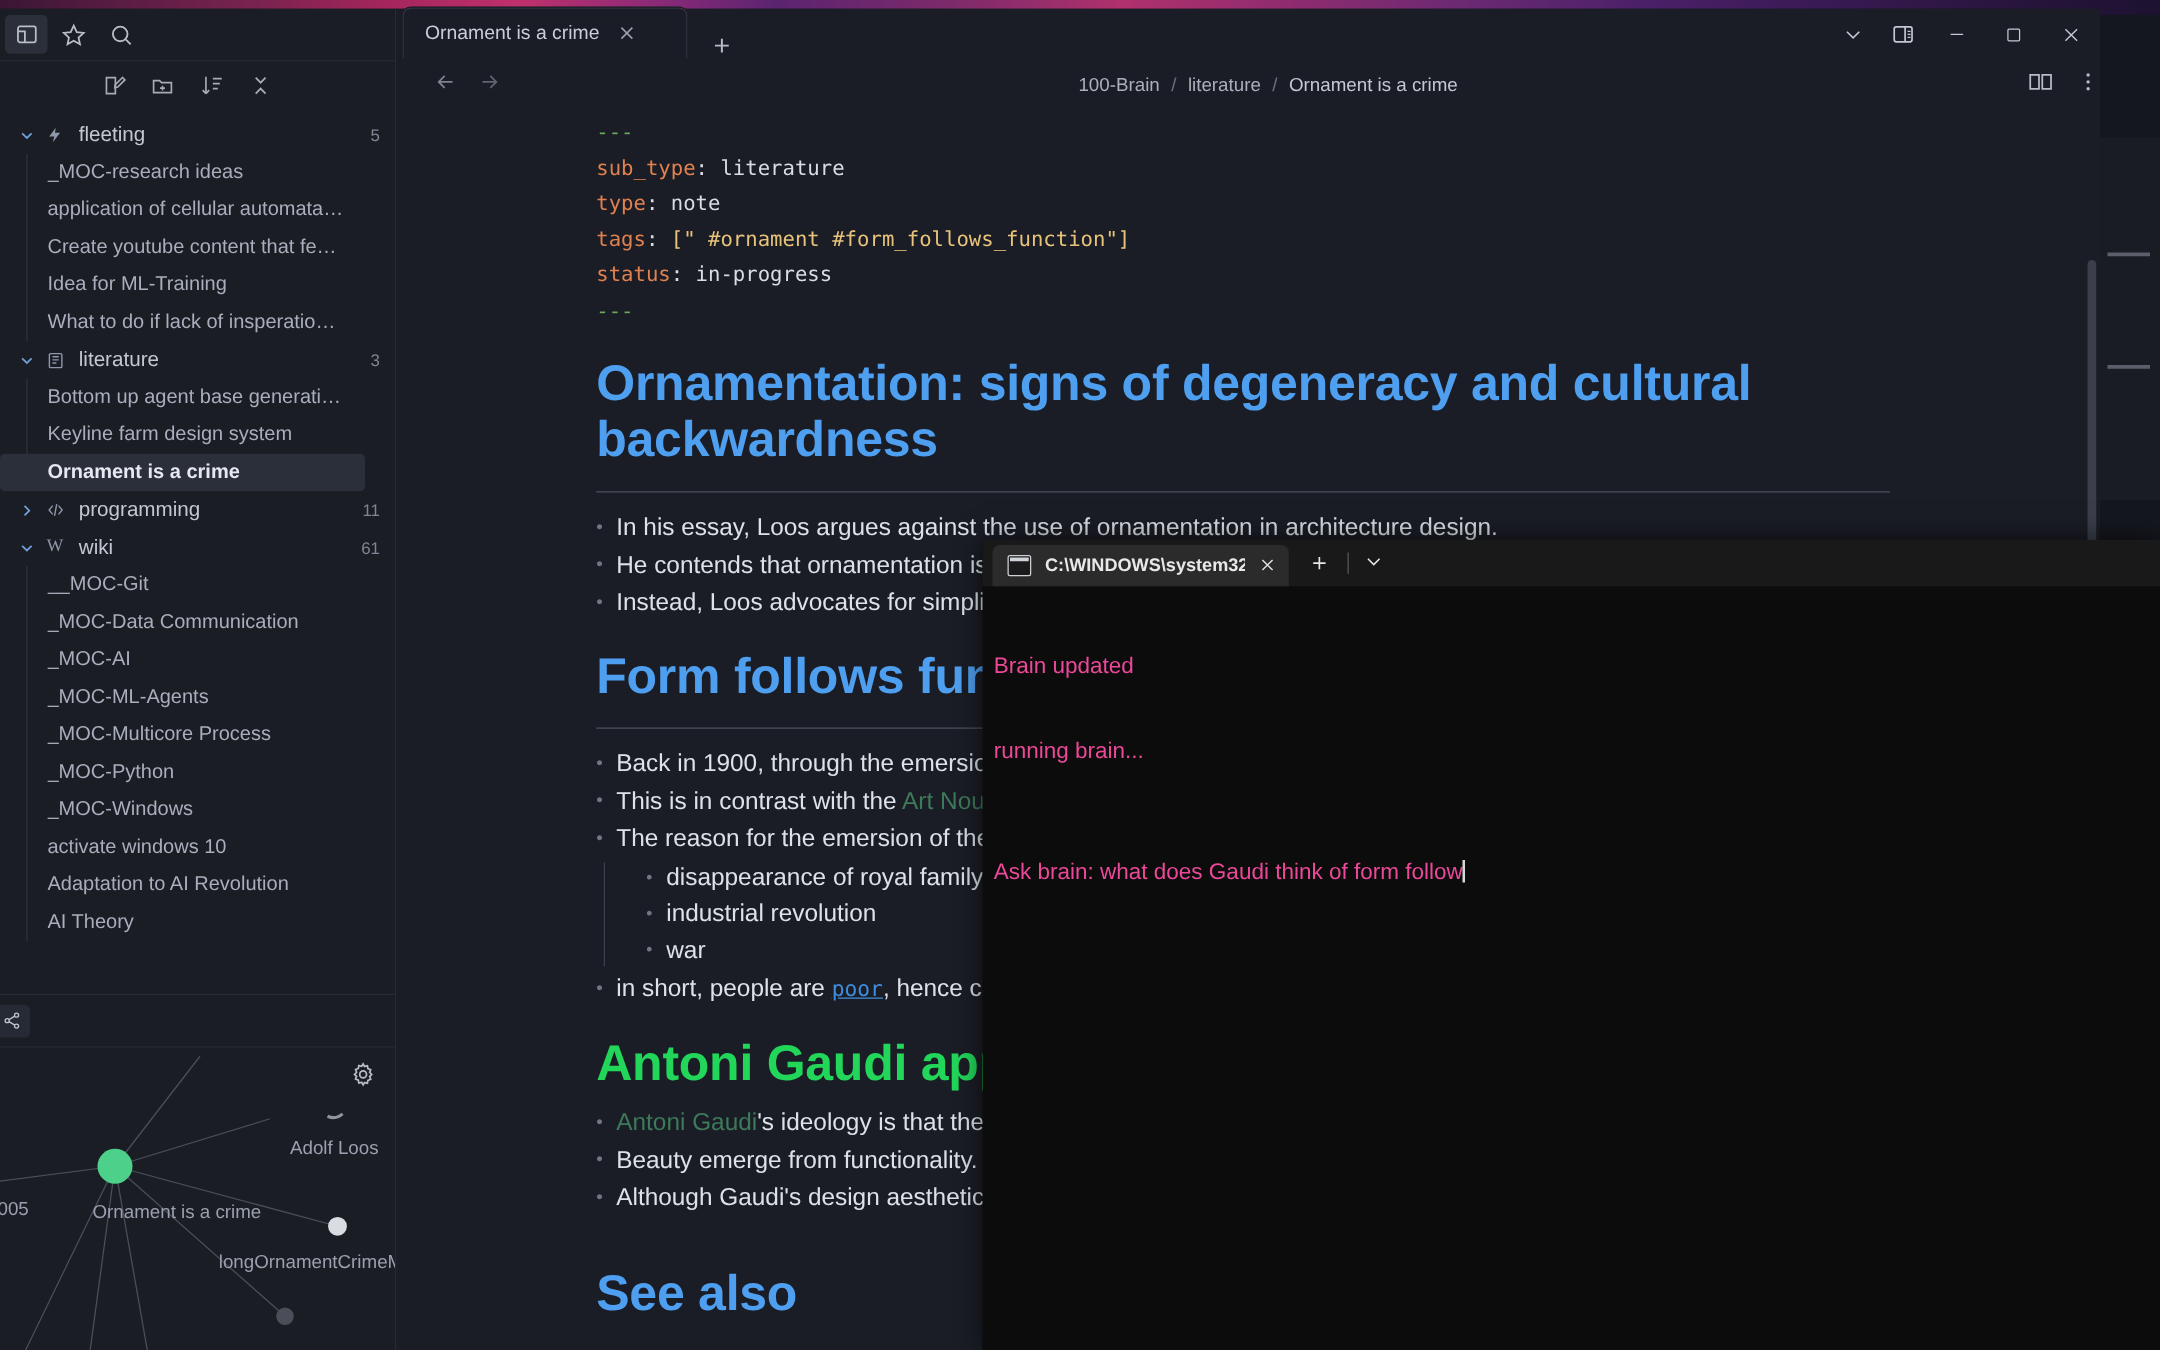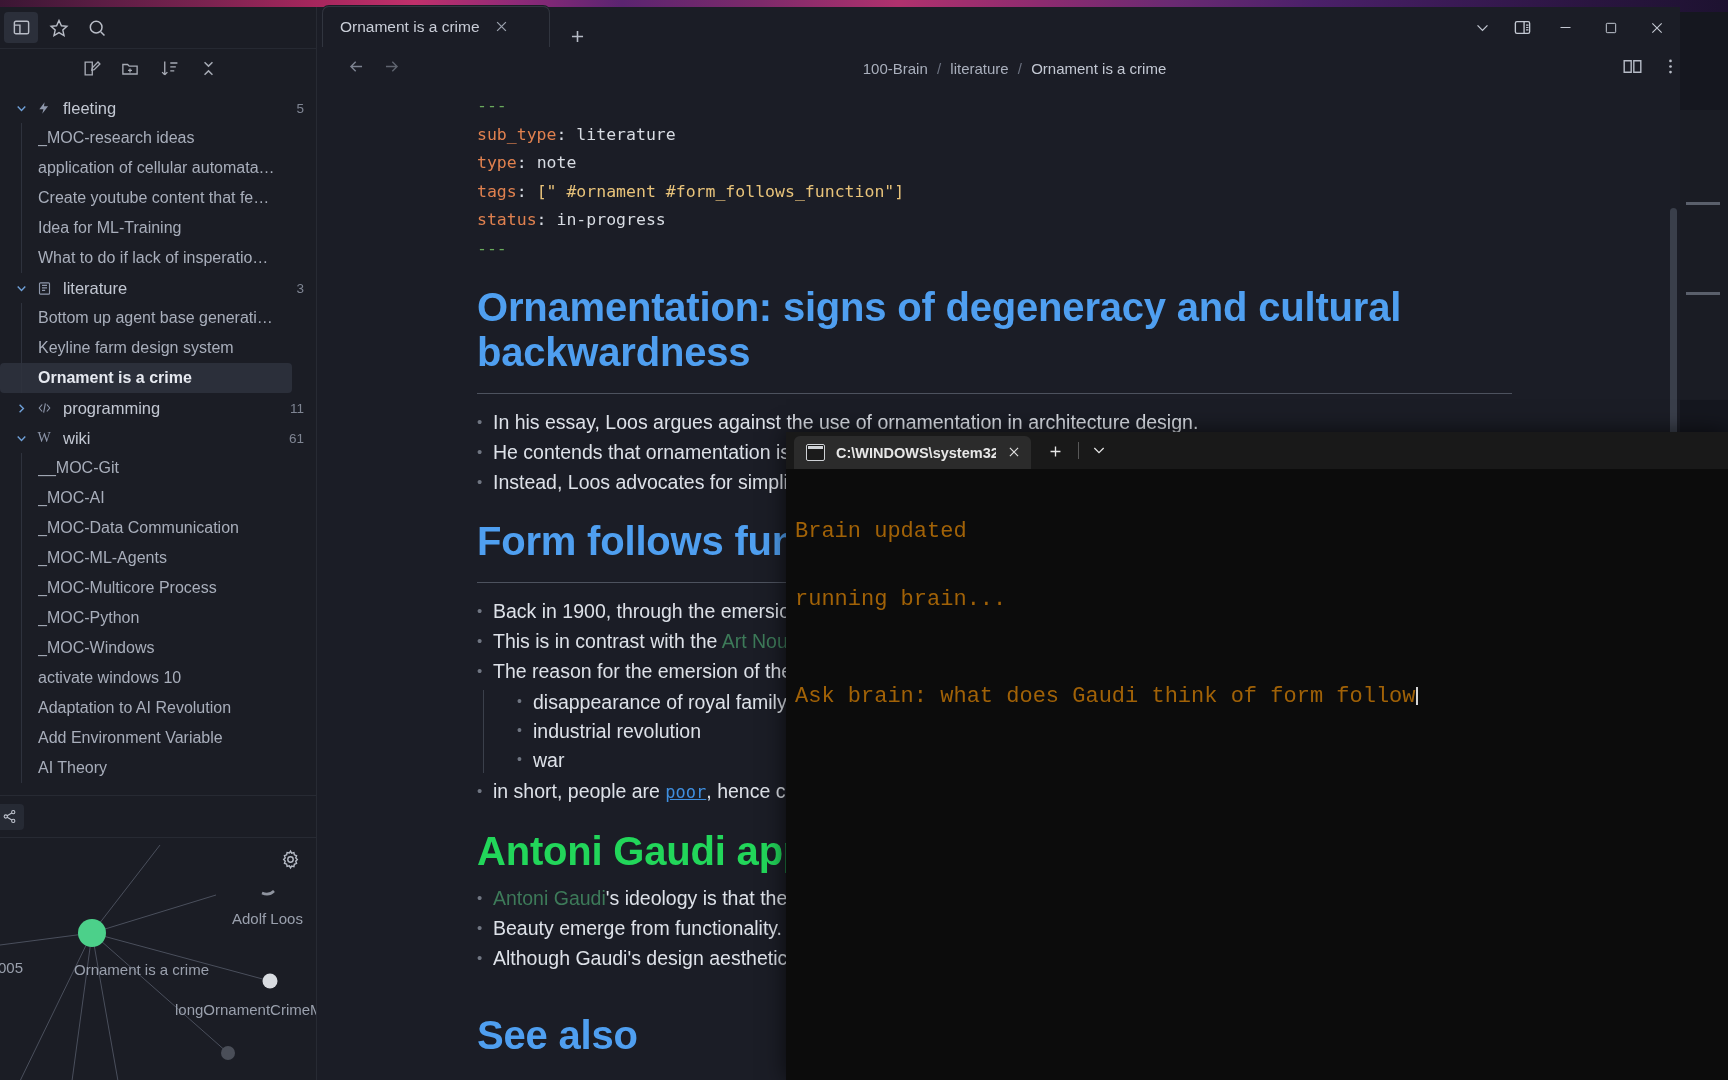--- a/index.html
+++ b/index.html
@@ -266,23 +266,23 @@
   .term-tab-title {
     color: #e8e8e8; font-size: 14.5px; font-weight: 700;
     white-space: nowrap; overflow: hidden; max-width: 160px;
   }
   .term-tab-close { color: #e0e0e0; width: 16px; height: 16px; }
   .term-plus { color: #e6e6e6; margin: 0 0 6px 16px; font-size: 21px; line-height: 1; }
   .term-divider { width: 1px; height: 17px; background: #585858; margin: 0 0 10px 14px; }
   .term-chevron { color: #e6e6e6; margin: 0 0 7px 12px; }
   .term-body {
     padding: 7px 0 0 9px;
-    font-family: Liberation Mono, monospace;
-    font-size: 22px; line-height: 22.5px;
-    color: #a16207; white-space: pre;
+    font-family: Liberation Sans, sans-serif;
+    font-size: 18px; line-height: 22.5px;
+    color: #ec4899; white-space: pre;
   }
   .term-prompt-line { margin-top: 30px; }
   .term-cursor {
     display: inline-block; width: 2px; height: 18px; background: #d6d6d6;
     vertical-align: -3px; margin-left: 0px;
   }
 
   
   .desk-edge {
     position: absolute; right: 0; top: 110px; width: 48px; height: 290px;
@@ -438,45 +438,42 @@
           </span>
           <span class="group-icon" style="font-family:'Liberation Serif',serif;font-size:14px;color:#8e97ab;">W</span>
           <span class="group-label">wiki</span>
           <span class="group-count">61</span>
         </div>
         <div class="tree-children">
           <div class="tree-item">
               <span>__MOC-Git</span>
             </div>
           <div class="tree-item">
+              <span>_MOC-Data Communication</span>
+            </div>
+          <div class="tree-item">
               <span>_MOC-AI</span>
             </div>
           <div class="tree-item">
-              <span>_MOC-Data Communication</span>
-            </div>
-          <div class="tree-item">
               <span>_MOC-ML-Agents</span>
             </div>
           <div class="tree-item">
               <span>_MOC-Multicore Process</span>
             </div>
           <div class="tree-item">
               <span>_MOC-Python</span>
             </div>
           <div class="tree-item">
               <span>_MOC-Windows</span>
             </div>
           <div class="tree-item">
               <span>activate windows 10</span>
             </div>
           <div class="tree-item">
               <span>Adaptation to AI Revolution</span>
-            </div>
-          <div class="tree-item">
-              <span>Add Environment Variable</span>
             </div>
           <div class="tree-item">
               <span>AI Theory</span>
             </div>
         </div>
       </div>
 
       <div class="graph-pane">
         <div class="graph-header">
           <div class="graph-tab">

